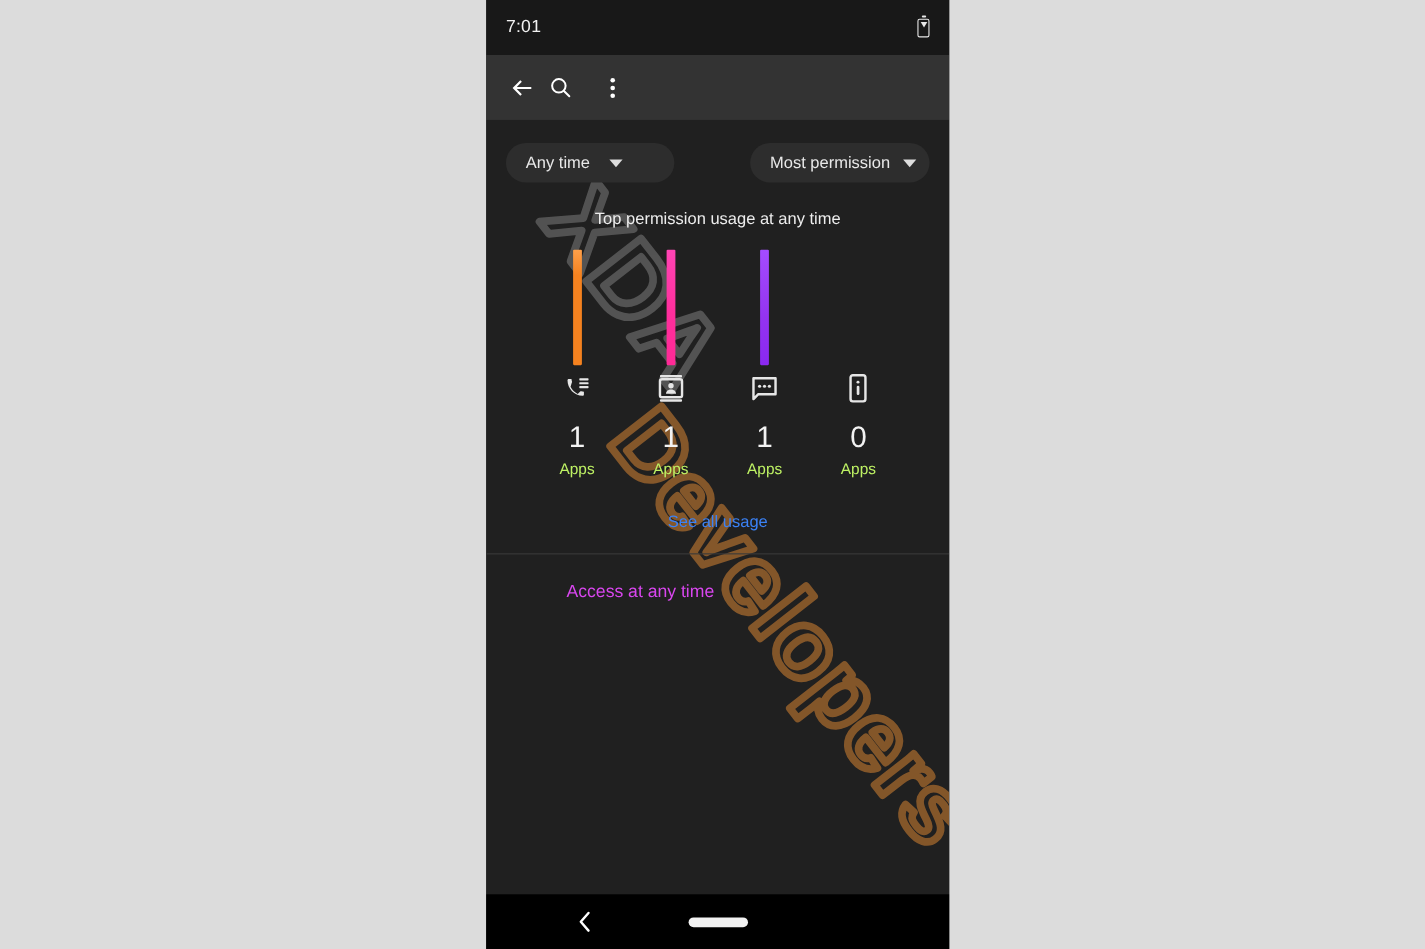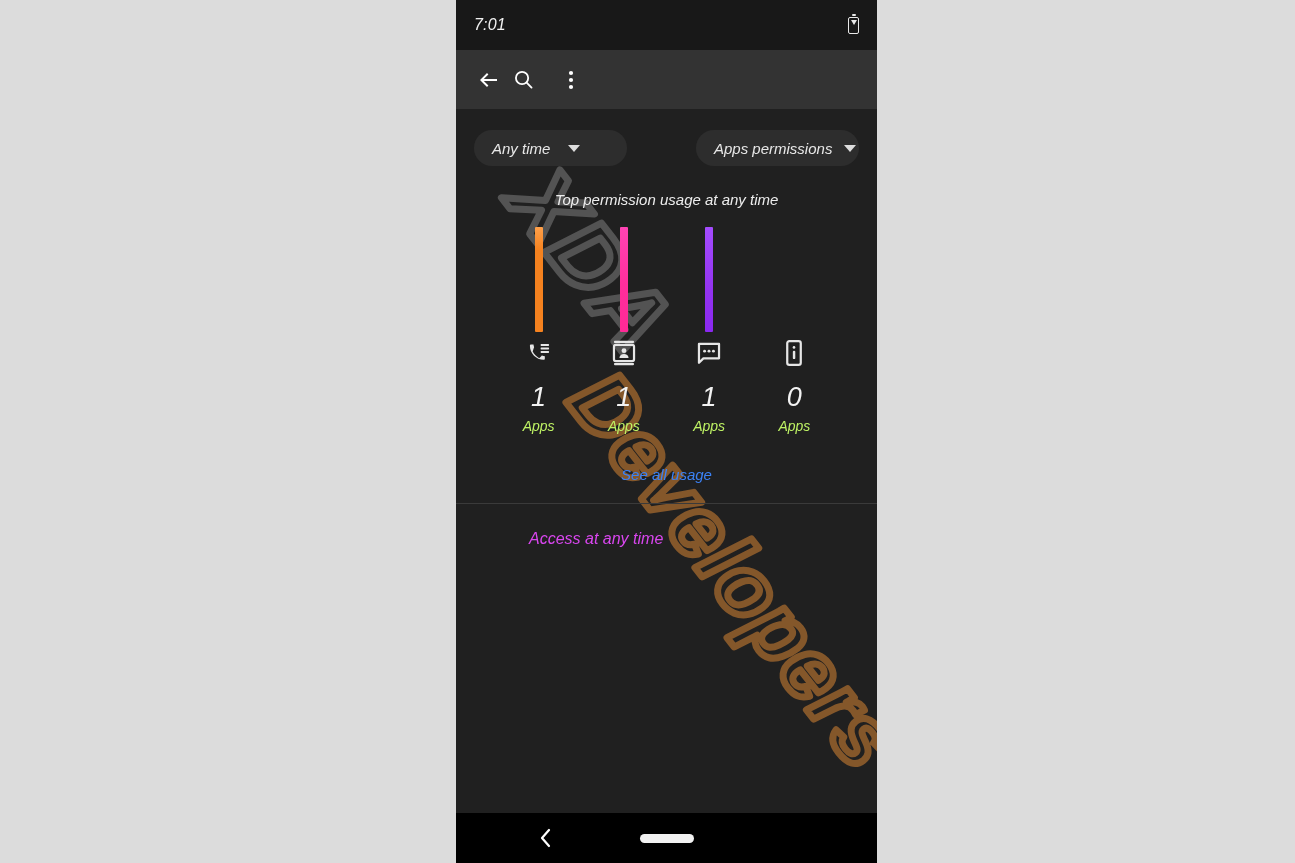--- a/index.html
+++ b/index.html
@@ -16,27 +16,26 @@
   #page {
     position: relative;
     width: 1295px;
     height: 863px;
     background: #dcdcdc;
   }
 
   
   #phone {
     position: absolute;
-    left: 456px;
+    left: 442px;
     top: 0;
     width: 421px;
     height: 863px;
     background: #202020;
     overflow: hidden;
-    font-style: italic;
   }
 
   
   #status-bar {
     position: relative;
     height: 50px;
     background: #181818;
     display: flex;
     align-items: center;
     justify-content: space-between;
@@ -366,21 +365,21 @@
       </svg>
 
       <div id="card">
 
         <div id="chips-row">
           <div class="chip" id="chip-time">
             <span class="chip-label">Any time</span>
             <span class="chip-caret"></span>
           </div>
           <div class="chip" id="chip-sort">
-            <span class="chip-label">Apps permissions</span>
+            <span class="chip-label">Most permission</span>
             <span class="chip-caret"></span>
           </div>
         </div>
 
         <div id="chart-heading">Top permission usage at any time</div>
 
         <div id="bars">
           <div class="bar-col">
             <div class="bar" style="height:105px;background:linear-gradient(180deg,#ffa04a 0%,#f5821f 22%,#f5821f 100%);"></div>
           </div>

